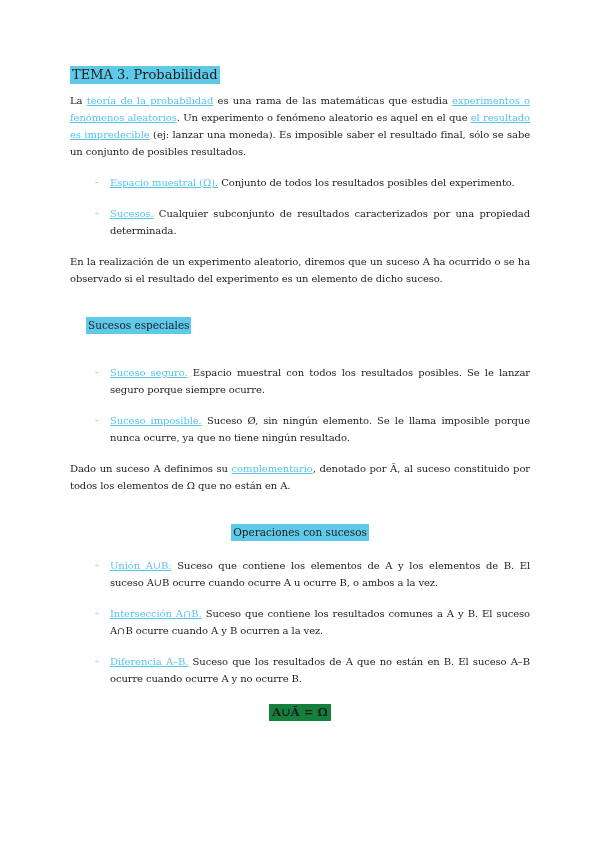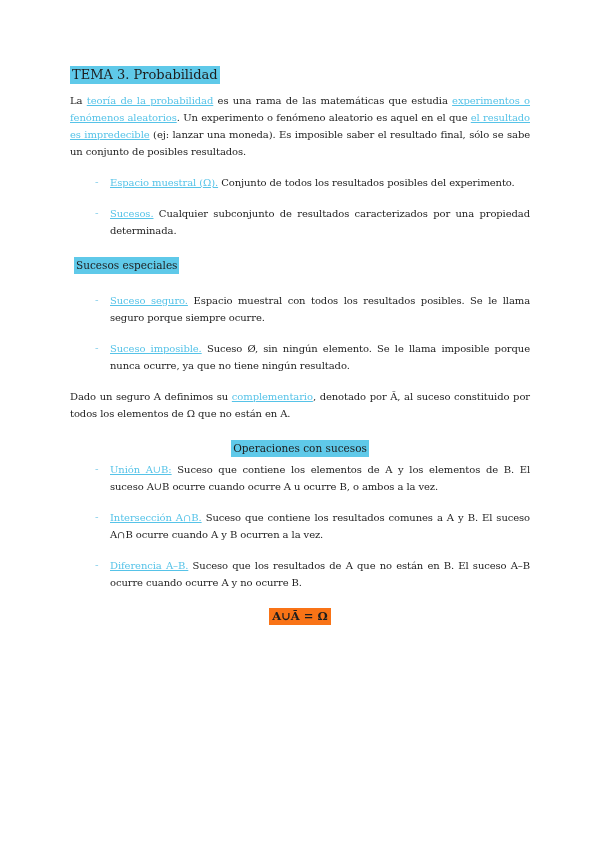--- a/index.html
+++ b/index.html
@@ -32,21 +32,21 @@
     padding:1px 2px;
     margin:0 0 8px 0;
   }
   .heading{
     display:inline-block;
     font-size:10.5px;
     line-height:15px;
     font-weight:normal;
     background:#5fc9e9;
     padding:1px 2px;
-    margin:4px;
+    margin:16px;
   }
   .term{
     color:#56c3e8;
     text-decoration:underline;
     text-decoration-color:#56c3e8;
   }
   .li{
     display:flex;
     margin:0 0 14px 0;
   }
@@ -60,21 +60,21 @@
   .li p{flex:1 1 auto;}
   .formula-row{
     text-align:center;
     margin:0 0 17px 0;
   }
   .formula{
     display:inline-block;
     font-size:11.5px;
     line-height:15px;
     font-weight:bold;
-    background:#f97316;
+    background:#15803d;
     padding:1px 3px;
   }
   .heading-block{margin:0 0 14px 0;}
   .heading-tight{margin:0;text-align:center;}
 </style>
 </head>
 <body>
 
 <div class="page">
 
@@ -88,36 +88,37 @@
   <div class="li">
     <span class="dash">-</span>
     <p><span class="term">Espacio muestral (Ω).</span><span> Conjunto de todos los resultados posibles del experimento.</span></p>
   </div>
 
   <div class="li">
     <span class="dash">-</span>
     <p><span class="term">Sucesos.</span><span> Cualquier subconjunto de resultados caracterizados por una propiedad determinada.</span></p>
   </div>
 
+  <p class="block"><span>En la realización de un experimento aleatorio, diremos que un suceso A ha ocurrido o se ha observado si el resultado del experimento es un elemento de dicho suceso.</span></p>
 
   <div class="heading-block">
     <h2 class="heading">Sucesos especiales</h2>
   </div>
 
   <div class="li">
     <span class="dash">-</span>
-    <p><span class="term">Suceso seguro.</span><span> Espacio muestral con todos los resultados posibles. Se le llama seguro porque siempre ocurre.</span></p>
+    <p><span class="term">Suceso seguro.</span><span> Espacio muestral con todos los resultados posibles. Se le lanzar seguro porque siempre ocurre.</span></p>
   </div>
 
   <div class="li">
     <span class="dash">-</span>
     <p><span class="term">Suceso imposible.</span><span> Suceso Ø, sin ningún elemento. Se le llama imposible porque nunca ocurre, ya que no tiene ningún resultado.</span></p>
   </div>
 
-  <p class="block"><span>Dado un seguro A definimos su </span><span class="term">complementario</span><span>, denotado por Ā, al suceso constituido por todos los elementos de Ω que no están en A.</span></p>
+  <p class="block"><span>Dado un suceso A definimos su </span><span class="term">complementario</span><span>, denotado por Ā, al suceso constituido por todos los elementos de Ω que no están en A.</span></p>
 
   <div class="heading-tight">
     <h2 class="heading">Operaciones con sucesos</h2>
   </div>
 
 
   <div class="li">
     <span class="dash">-</span>
     <p><span class="term">Unión A∪B:</span><span> Suceso que contiene los elementos de A y los elementos de B. El suceso A∪B ocurre cuando ocurre A u ocurre B, o ambos a la vez.</span></p>
   </div>

